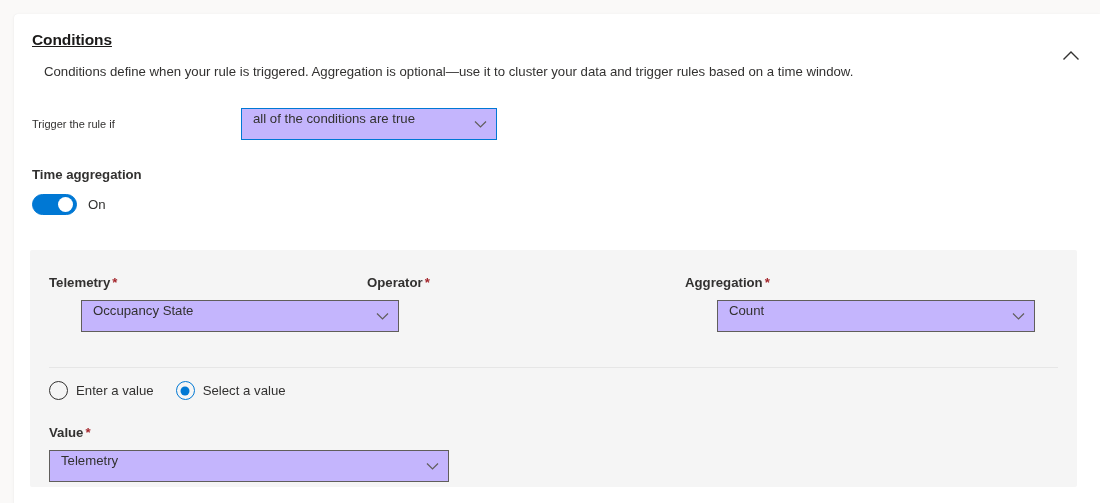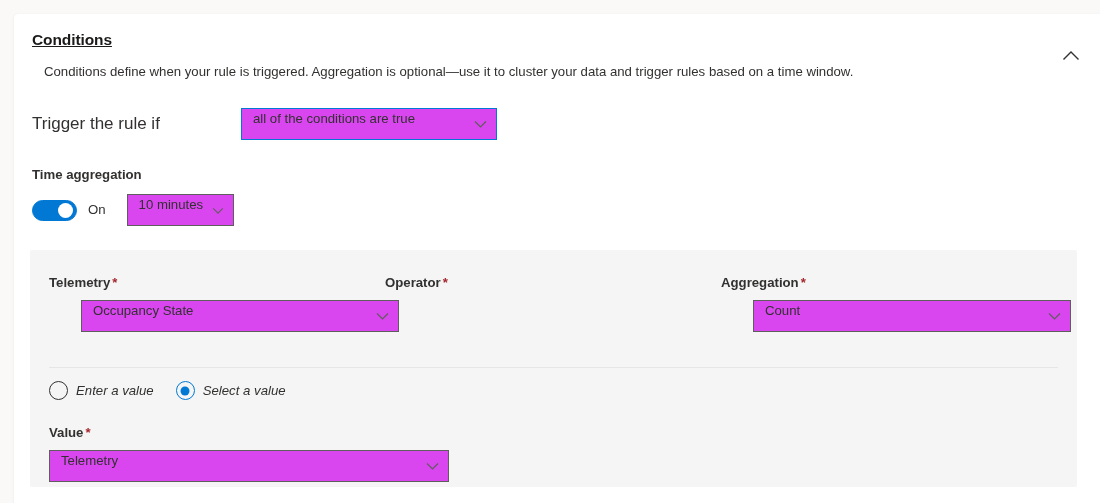--- a/index.html
+++ b/index.html
@@ -75,32 +75,32 @@
   }
   .collapse-btn svg { display: block; }
 
   
   .trigger-row {
     display: flex;
     align-items: center;
     margin-top: 27px;
   }
   .trigger-label {
-    font-size: 17px;
+    font-size: 11px;
     color: #323130;
     width: 209px;
     flex: 0 0 209px;
     line-height: 18px;
   }
 
   
   .dd {
     position: relative;
     height: 32px;
-    background: #d946ef;
+    background: #c4b5fd;
     border: 1px solid #605e5c;
     display: flex;
     align-items: center;
     padding: 0 30px 12px 11px;
     font-size: 13.2px;
     color: #323130;
     cursor: pointer;
     white-space: nowrap;
     overflow: hidden;
   }
@@ -145,39 +145,38 @@
     height: 15px;
     border-radius: 50%;
     background: #ffffff;
     top: 2px;
     right: 3px;
   }
   .toggle-state {
     font-size: 13.2px;
     color: #323130;
     margin-left: 11px;
-    margin-right: 21px;
+    margin-right: 15px;
     line-height: 18px;
   }
   .dd-window { width: 107px; padding-right: 26px; }
 
   
   .cond-panel {
     position: absolute;
     left: 16px;
     top: 236px;
     width: 1047px;
     height: 237px;
     background: #f5f5f5;
     border-radius: 2px;
   }
   .cond-top {
     display: flex;
     padding: 24px 19px 0 19px;
-    gap: 18px;
   }
   .field { display: flex; flex-direction: column; }
   .field-label {
     font-size: 13.2px;
     font-weight: 700;
     color: #323130;
     margin-bottom: 8px;
     line-height: 18px;
   }
   .req { color: #a4262c; font-weight: 700; margin-left: 2px; }
@@ -206,21 +205,20 @@
   .radio-row {
     display: flex;
     align-items: center;
     gap: 22px;
   }
   .radio {
     display: flex;
     align-items: center;
     cursor: pointer;
     gap: 8px;
-    font-style: italic;
   }
   .radio-circle {
     width: 19px;
     height: 19px;
     border-radius: 50%;
     border: 1.5px solid #323130;
     background: transparent;
     position: relative;
     flex: 0 0 auto;
   }
@@ -269,28 +267,20 @@
         </div>
       </div>
 
       <div class="ta-block">
         <div class="ta-title">Time aggregation</div>
         <div class="ta-row">
           <div class="toggle">
             <span class="knob"></span>
           </div>
           <span class="toggle-state">On</span>
-          <div class="dd dd-window">
-            <span class="dd-text">10 minutes</span>
-            <span class="chev">
-              <svg width="12" height="7" viewBox="0 0 13 8">
-                  <path d="M1 1l5.5 5.5L12 1" fill="none" stroke="#605e5c" stroke-width="1.2"></path>
-                </svg>
-            </span>
-          </div>
         </div>
       </div>
 
     </div>
 
     <button class="collapse-btn">
       <span>
         <svg width="18" height="11" viewBox="0 0 18 11">
             <path d="M1.5 9.5L9 2l7.5 7.5" fill="none" stroke="#323130" stroke-width="1.4"></path>
           </svg>

